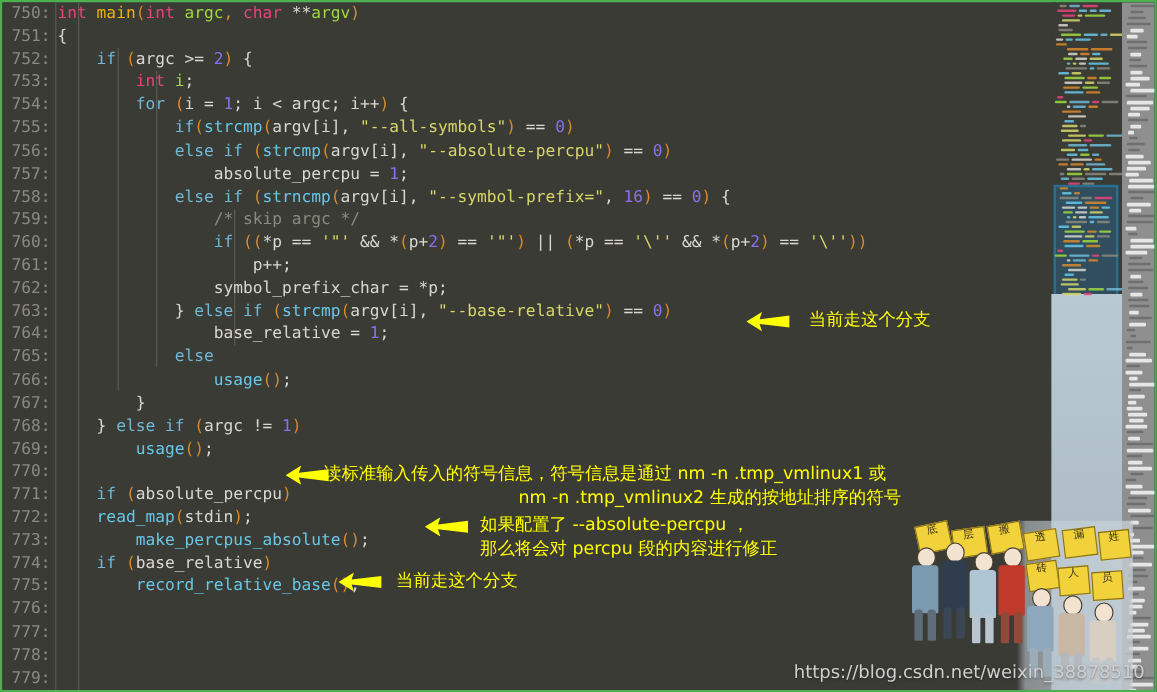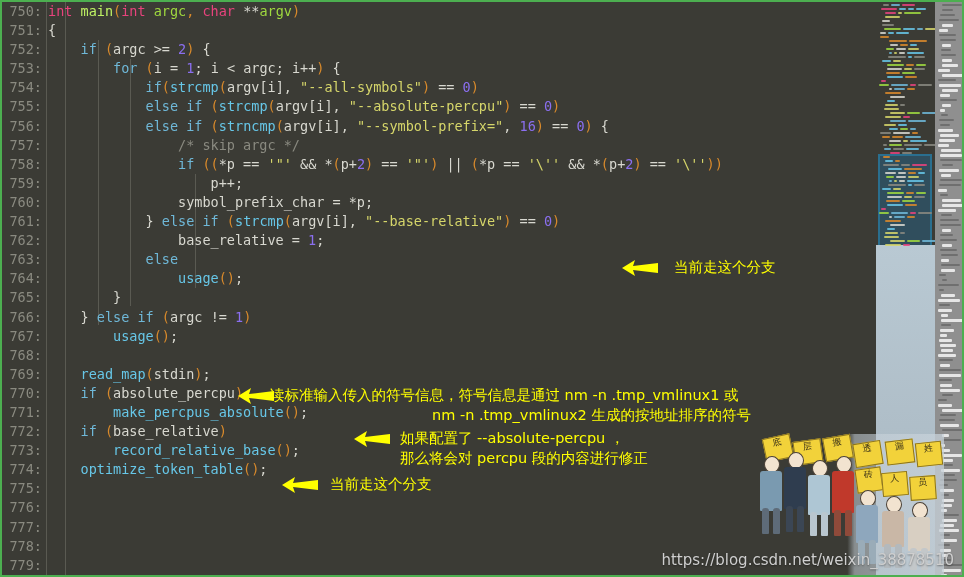--- a/index.html
+++ b/index.html
@@ -43,21 +43,21 @@
     font-size:13.5px;
     white-space:pre;
     color:#d8d8d0;
     position:relative;
   }
   
   .kw{color:#6fb8d8;}        
   .typ{color:#e8437d;}       
   .id{color:#9fd93f;}        
   .fn{color:#67c7e8;}        
-  .fng{color:#bef264;}       
+  .fng{color:#eab308;}       
   .pun{color:#d98a2b;}       
   .num{color:#8b6ff0;}       
   .str{color:#d6d66a;}       
   .cmt{color:#8a8a80;}       
   .op{color:#d8d8d0;}
   .var{color:#d8d8d0;}
 
   
   .guide{
     position:absolute;top:0;width:1px;height:573px;
@@ -166,42 +166,43 @@
 
     <div class="codearea" id="codearea">
       <div class="guide" style="left:17px"></div>
       <div class="guide" style="left:50px;top:38px;height:285px"></div>
       <div class="guide" style="left:82px;top:57px;height:247px"></div>
       <div class="guide" style="left:147px;top:172px;height:114px"></div>
       <div id="lines">
           <div class="cline"><span class="typ">int </span><span class="fng">main</span><span class="pun">(</span><span class="typ">int</span><span class="op"> </span><span class="id">argc</span><span class="pun">, </span><span class="typ">char</span><span class="op"> </span><span class="op">**</span><span class="id">argv</span><span class="pun">)</span></div>
           <div class="cline"><span class="op">{</span></div>
           <div class="cline"><span class="op">    </span><span class="kw">if</span><span class="op"> </span><span class="pun">(</span><span class="var">argc</span><span class="op"> &gt;= </span><span class="num">2</span><span class="pun">)</span><span class="op"> {</span></div>
+          <div class="cline"><span class="op">        </span><span class="typ">int</span><span class="op"> </span><span class="id">i</span><span class="op">;</span></div>
           <div class="cline"><span class="op">        </span><span class="kw">for</span><span class="op"> </span><span class="pun">(</span><span class="var">i</span><span class="op"> = </span><span class="num">1</span><span class="op">; i &lt; argc; i++</span><span class="pun">)</span><span class="op"> {</span></div>
           <div class="cline"><span class="op">            </span><span class="kw">if</span><span class="pun">(</span><span class="fn">strcmp</span><span class="pun">(</span><span class="var">argv</span><span class="op">[i], </span><span class="str">"--all-symbols"</span><span class="pun">)</span><span class="op"> == </span><span class="num">0</span><span class="pun">)</span></div>
           <div class="cline"><span class="op">            </span><span class="kw">else</span><span class="op"> </span><span class="kw">if</span><span class="op"> </span><span class="pun">(</span><span class="fn">strcmp</span><span class="pun">(</span><span class="var">argv</span><span class="op">[i], </span><span class="str">"--absolute-percpu"</span><span class="pun">)</span><span class="op"> == </span><span class="num">0</span><span class="pun">)</span></div>
+          <div class="cline"><span class="op">                </span><span class="var">absolute_percpu</span><span class="op"> = </span><span class="num">1</span><span class="op">;</span></div>
           <div class="cline"><span class="op">            </span><span class="kw">else</span><span class="op"> </span><span class="kw">if</span><span class="op"> </span><span class="pun">(</span><span class="fn">strncmp</span><span class="pun">(</span><span class="var">argv</span><span class="op">[i], </span><span class="str">"--symbol-prefix="</span><span class="op">, </span><span class="num">16</span><span class="pun">)</span><span class="op"> == </span><span class="num">0</span><span class="pun">)</span><span class="op"> {</span></div>
           <div class="cline"><span class="op">                </span><span class="cmt">/* skip argc */</span></div>
           <div class="cline"><span class="op">                </span><span class="kw">if</span><span class="op"> </span><span class="pun">((</span><span class="op">*p == </span><span class="str">'"'</span><span class="op"> &amp;&amp; *</span><span class="pun">(</span><span class="op">p+</span><span class="num">2</span><span class="pun">)</span><span class="op"> == </span><span class="str">'"'</span><span class="pun">)</span><span class="op"> || </span><span class="pun">(</span><span class="op">*p == </span><span class="str">'\''</span><span class="op"> &amp;&amp; *</span><span class="pun">(</span><span class="op">p+</span><span class="num">2</span><span class="pun">)</span><span class="op"> == </span><span class="str">'\''</span><span class="pun">))</span></div>
           <div class="cline"><span class="op">                    </span><span class="op">p++;</span></div>
           <div class="cline"><span class="op">                </span><span class="var">symbol_prefix_char</span><span class="op"> = *p;</span></div>
           <div class="cline"><span class="op">            } </span><span class="kw">else</span><span class="op"> </span><span class="kw">if</span><span class="op"> </span><span class="pun">(</span><span class="fn">strcmp</span><span class="pun">(</span><span class="var">argv</span><span class="op">[i], </span><span class="str">"--base-relative"</span><span class="pun">)</span><span class="op"> == </span><span class="num">0</span><span class="pun">)</span></div>
           <div class="cline"><span class="op">                </span><span class="var">base_relative</span><span class="op"> = </span><span class="num">1</span><span class="op">;</span></div>
           <div class="cline"><span class="op">            </span><span class="kw">else</span></div>
           <div class="cline"><span class="op">                </span><span class="fn">usage</span><span class="pun">()</span><span class="op">;</span></div>
           <div class="cline"><span class="op">        }</span></div>
           <div class="cline"><span class="op">    } </span><span class="kw">else</span><span class="op"> </span><span class="kw">if</span><span class="op"> </span><span class="pun">(</span><span class="var">argc</span><span class="op"> != </span><span class="num">1</span><span class="pun">)</span></div>
           <div class="cline"><span class="op">        </span><span class="fn">usage</span><span class="pun">()</span><span class="op">;</span></div>
           <div class="cline">&nbsp;</div>
+          <div class="cline"><span class="op">    </span><span class="kw">if</span><span class="op"> </span><span class="pun">(</span><span class="var">absolute_percpu</span><span class="pun">)</span></div>
           <div class="cline"><span class="op">    </span><span class="fn">read_map</span><span class="pun">(</span><span class="var">stdin</span><span class="pun">)</span><span class="op">;</span></div>
-          <div class="cline"><span class="op">    </span><span class="kw">if</span><span class="op"> </span><span class="pun">(</span><span class="var">absolute_percpu</span><span class="pun">)</span></div>
           <div class="cline"><span class="op">        </span><span class="fn">make_percpus_absolute</span><span class="pun">()</span><span class="op">;</span></div>
           <div class="cline"><span class="op">    </span><span class="kw">if</span><span class="op"> </span><span class="pun">(</span><span class="var">base_relative</span><span class="pun">)</span></div>
           <div class="cline"><span class="op">        </span><span class="fn">record_relative_base</span><span class="pun">()</span><span class="op">;</span></div>
-          <div class="cline"><span class="op">    </span><span class="fn">optimize_token_table</span><span class="pun">()</span><span class="op">;</span></div>
           <div class="cline"></div>
         </div>
     </div>
 
     <div id="annolayer">
         <div class="anno" style="left: 672px; top: 256px; color: rgb(255, 255, 0);">当前走这个分支</div>
         <div class="arrow" style="left: 620px; top: 258px;"><svg width="36" height="16" viewBox="0 0 36 16">
             <path d="M0 8 L13 0 L11 6 L36 3 L36 13 L11 10 L13 16 Z" fill="#ffff00"></path>
           </svg></div>
         <div class="anno" style="left: 268px; top: 384px; color: rgb(255, 255, 0);">读标准输入传入的符号信息，符号信息是通过 nm -n .tmp_vmlinux1 或</div>

